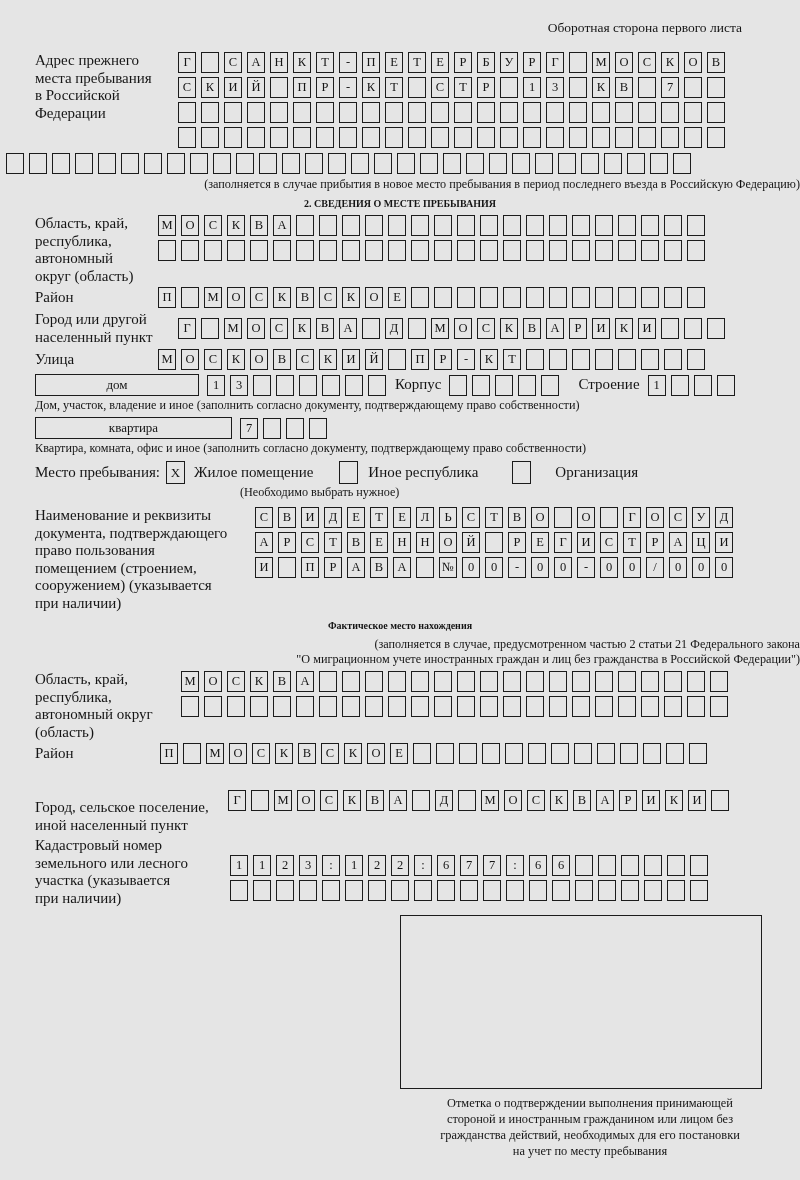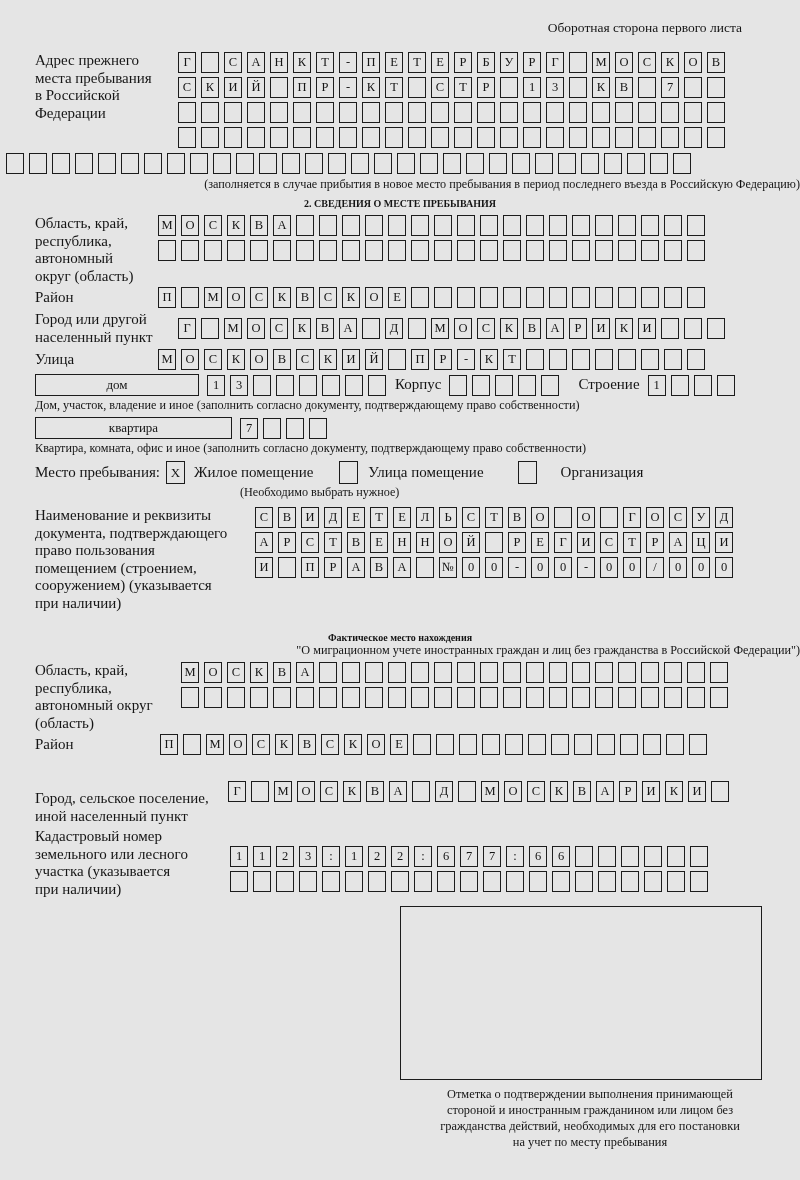--- a/index.html
+++ b/index.html
@@ -374,21 +374,21 @@
         <span class="cell"></span>
       </div>
   </div>
   <div class="caption ml35" style="margin-top:2px;">Квартира, комната, офис и иное (заполнить согласно документу, подтверждающему право собственности)</div>
 
   <div class="row center ml35" style="margin-top:5px;">
     <div class="lbl">Место пребывания:</div>
     <span class="chk">X</span>
     <div class="lbl" style="margin-left:9px;">Жилое помещение</div>
     <span class="chk" style="margin-left:26px;"></span>
-    <div class="lbl" style="margin-left:10px;">Улица помещение</div>
+    <div class="lbl" style="margin-left:10px;">Иное республика</div>
     <span class="chk" style="margin-left:34px;"></span>
     <div class="lbl" style="margin-left:24px;">Организация</div>
   </div>
   <div class="caption" style="margin:1px 0 0 240px;">(Необходимо выбрать нужное)</div>
 
   <div class="row ml35" style="margin-top:7px;">
     <div class="lbl lblw220">Наименование и реквизиты
 документа, подтверждающего
 право пользования
 помещением (строением,
@@ -460,21 +460,22 @@
           <span class="cell">0</span>
           <span class="cell">0</span>
           <span class="cell">/</span>
           <span class="cell">0</span>
           <span class="cell">0</span>
           <span class="cell">0</span>
         </div>
     </div>
   </div>
 
-  <div class="title" style="margin-top:20px;">Фактическое место нахождения</div>
+  <div class="title" style="margin-top:8px;">Фактическое место нахождения</div>
+  <div class="caption c" style="margin-top:6px;">(заполняется в случае, предусмотренном частью 2 статьи 21 Федерального закона</div>
   <div class="caption c">"О миграционном учете иностранных граждан и лиц без гражданства в Российской Федерации")</div>
 
   <div class="row ml35" style="margin-top:4px;">
     <div class="lbl lblw146">Область, край,
 республика,
 автономный округ
 (область)</div>
     <div class="grid">
       <div class="cells">
           <span class="cell">М</span>

